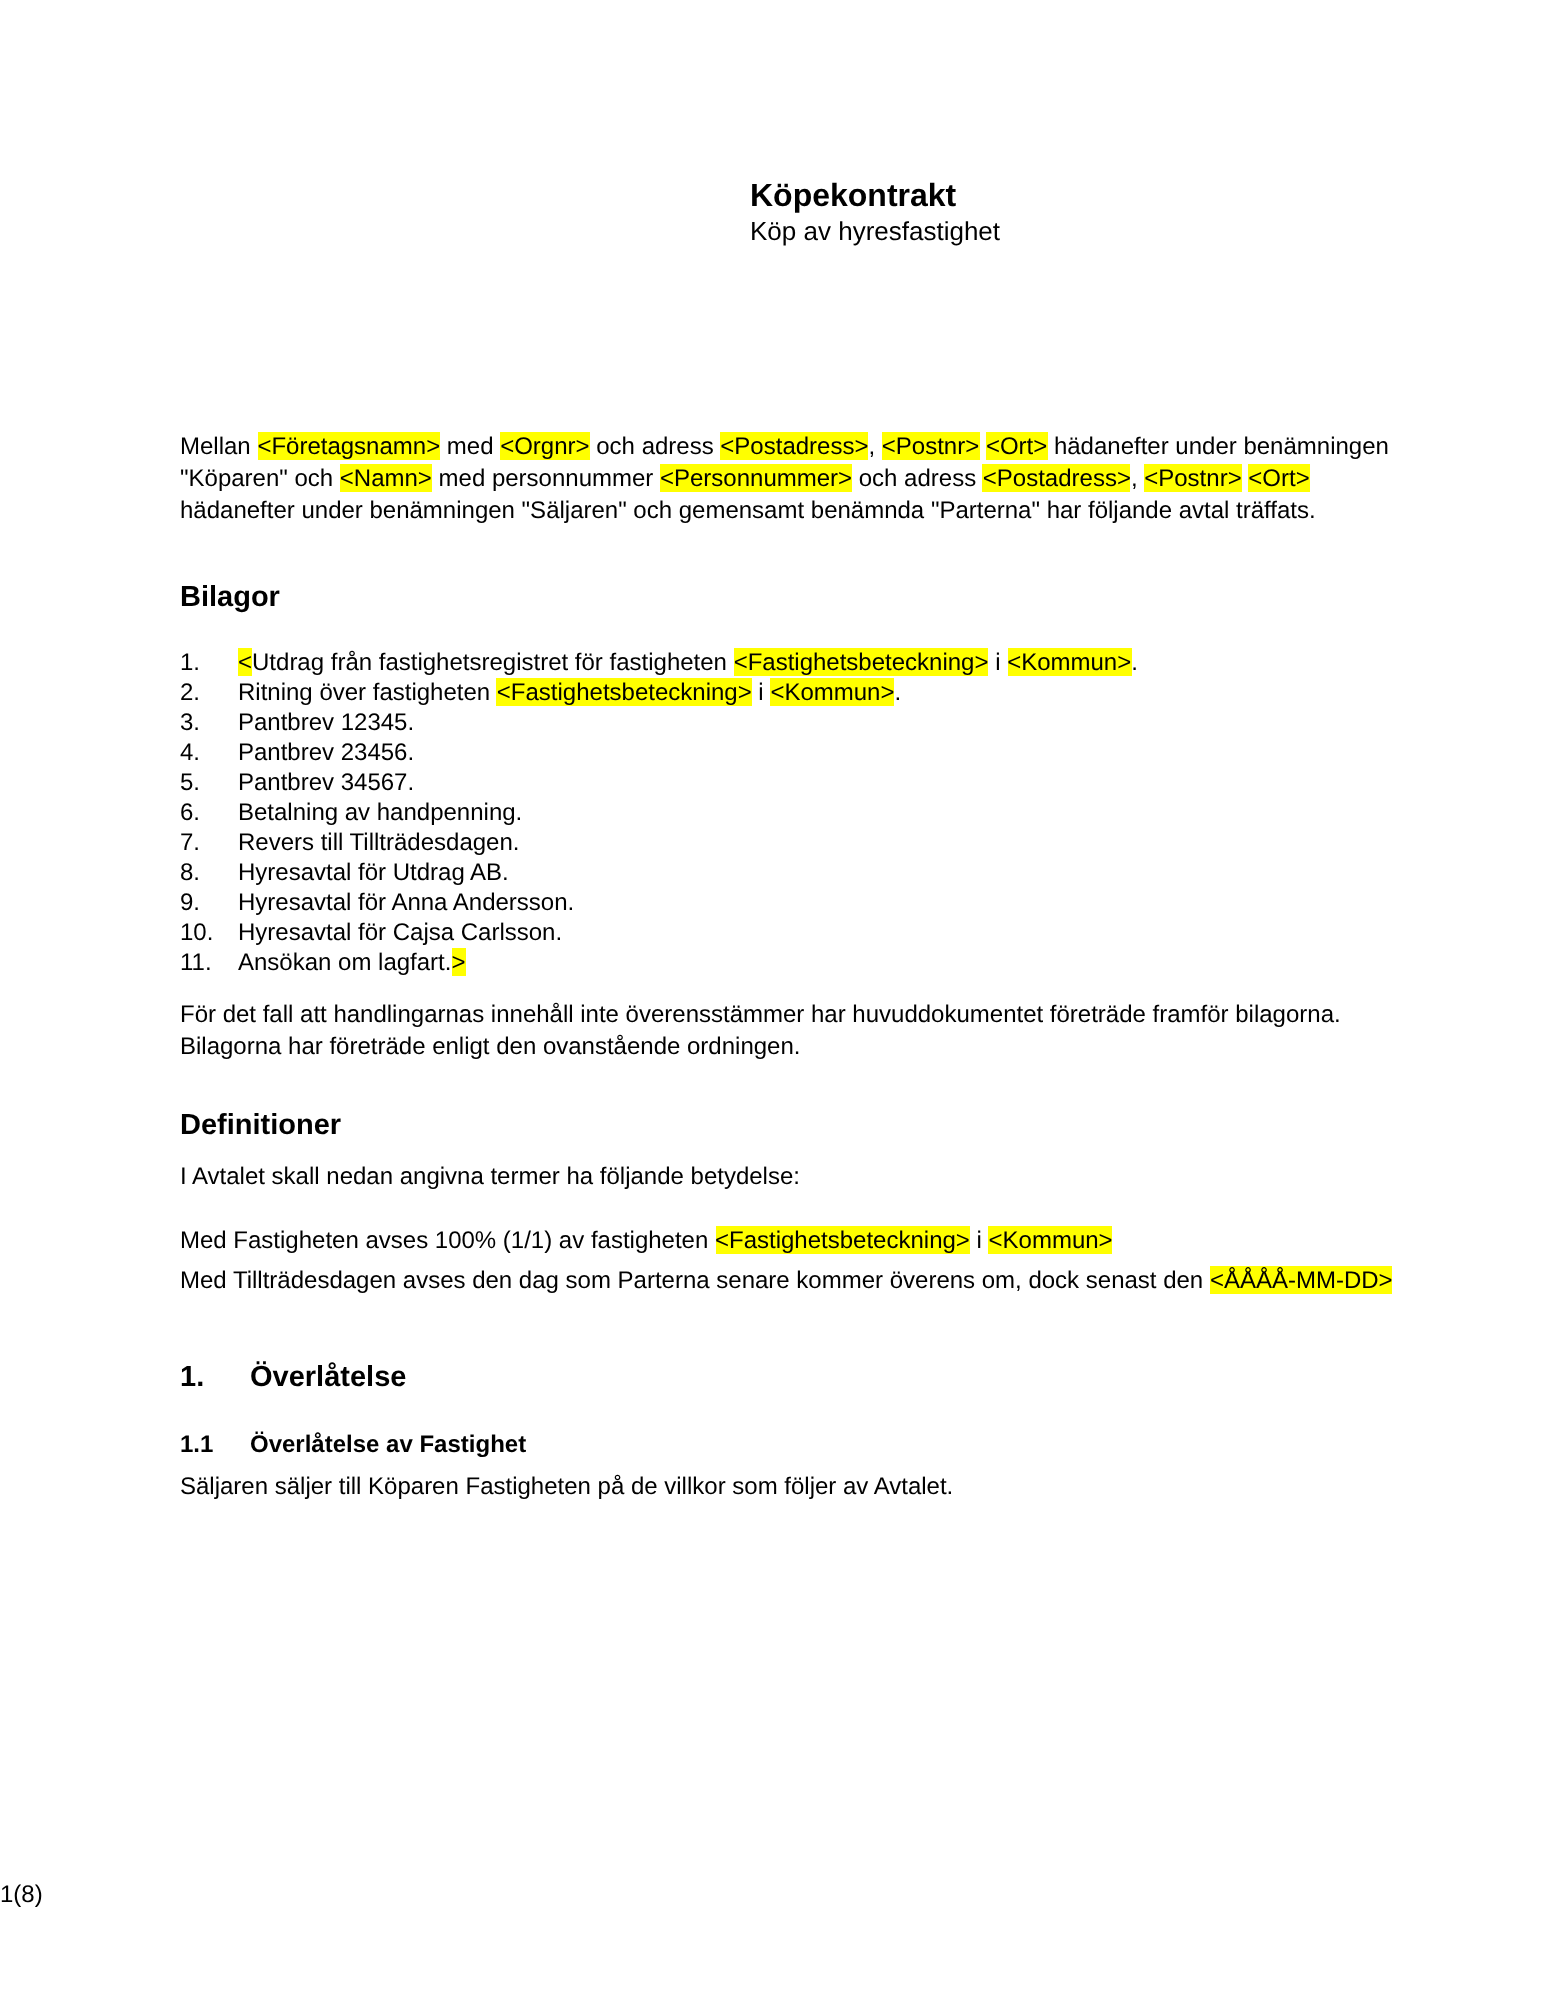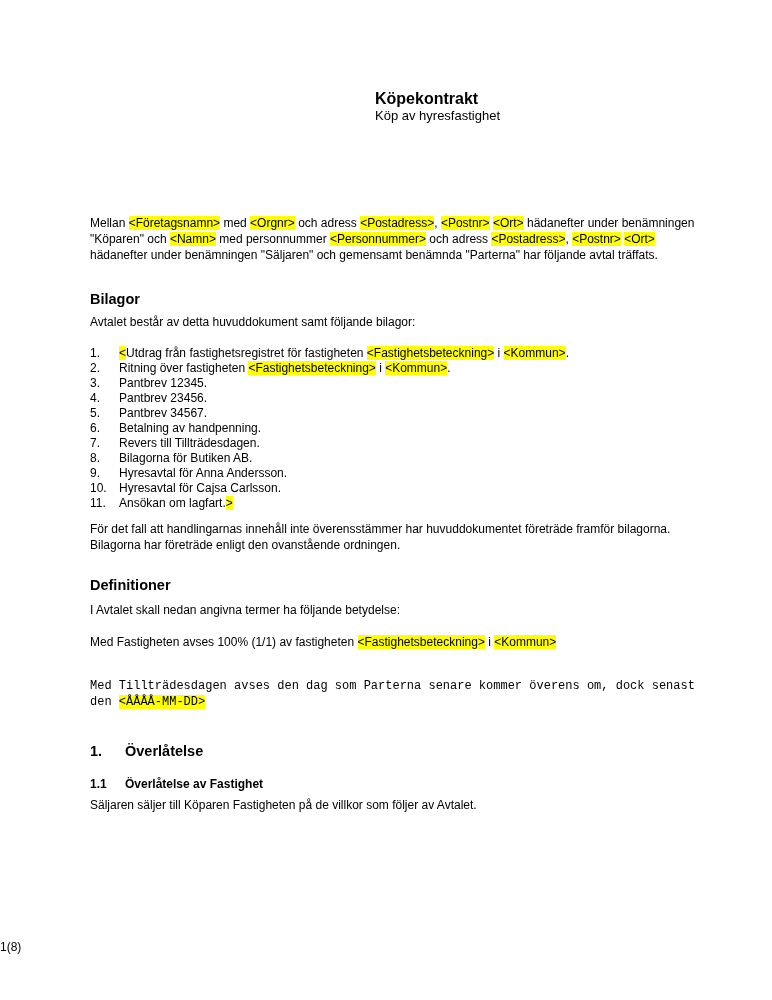--- a/index.html
+++ b/index.html
@@ -30,21 +30,21 @@
 
   .list { margin-top: 16px; font-size: 12px; line-height: 15px; }
   .list .li { white-space: nowrap; }
   .list .num { display: inline-block; width: 29px; }
 
   .precedence { margin-top: 10px; }
   .sec-definitioner { margin-top: 24px; }
   .lead-definitioner { margin-top: 8px; }
   .term-1 { margin-top: 16px; }
   .term-2 { margin-top: 16px; }
-  .term-3 { margin-top: 28px; font-family: Liberation Mono, monospace; }
+  .term-3 { margin-top: 4px; }
 
   .h-num { margin-top: 32px; font-size: 14.5px; font-weight: bold; line-height: 18px; }
   .h-num .num { display: inline-block; width: 35px; }
   .h-sub { margin-top: 17px; font-size: 12px; font-weight: bold; line-height: 15px; }
   .h-sub .num { display: inline-block; width: 35px; }
   .sub-body { margin-top: 5px; }
 
   .hl { background: var(--hl); }
   .b { font-weight: bold; }
 
@@ -60,31 +60,30 @@
 <div class="page">
 
   <div class="title-block">
     <div class="doc-title">Köpekontrakt</div>
     <div class="doc-subtitle">Köp av hyresfastighet</div>
   </div>
 
   <p class="body intro"><span>Mellan </span><span class="hl">&lt;Företagsnamn&gt;</span><span> med </span><span class="hl">&lt;Orgnr&gt;</span><span> och adress </span><span class="hl">&lt;Postadress&gt;</span><span>, </span><span class="hl">&lt;Postnr&gt;</span><span> </span><span class="hl">&lt;Ort&gt;</span><span> hädanefter under benämningen "Köparen" och </span><span class="hl">&lt;Namn&gt;</span><span> med personnummer </span><span class="hl">&lt;Personnummer&gt;</span><span> och adress </span><span class="hl">&lt;Postadress&gt;</span><span>, </span><span class="hl">&lt;Postnr&gt;</span><span> </span><span class="hl">&lt;Ort&gt;</span><span> hädanefter under benämningen "Säljaren" och gemensamt benämnda "Parterna" har följande avtal träffats.</span></p>
 
   <h2 class="sec sec-bilagor">Bilagor</h2>
-  <p class="lead lead-bilagor">Avtalet består av detta huvuddokument samt följande bilagor:</p>
 
   <div class="list">
       <div class="li"><span class="num">1.</span><span><span class="hl">&lt;</span><span>Utdrag från fastighetsregistret för fastigheten </span><span class="hl">&lt;Fastighetsbeteckning&gt;</span><span> i </span><span class="hl">&lt;Kommun&gt;</span><span>.</span></span></div>
       <div class="li"><span class="num">2.</span><span><span>Ritning över fastigheten </span><span class="hl">&lt;Fastighetsbeteckning&gt;</span><span> i </span><span class="hl">&lt;Kommun&gt;</span><span>.</span></span></div>
       <div class="li"><span class="num">3.</span><span><span>Pantbrev 12345.</span></span></div>
       <div class="li"><span class="num">4.</span><span><span>Pantbrev 23456.</span></span></div>
       <div class="li"><span class="num">5.</span><span><span>Pantbrev 34567.</span></span></div>
       <div class="li"><span class="num">6.</span><span><span>Betalning av handpenning.</span></span></div>
       <div class="li"><span class="num">7.</span><span><span>Revers till Tillträdesdagen.</span></span></div>
-      <div class="li"><span class="num">8.</span><span><span>Bilagorna för Butiken AB.</span></span></div>
+      <div class="li"><span class="num">8.</span><span><span>Hyresavtal för Utdrag AB.</span></span></div>
       <div class="li"><span class="num">9.</span><span><span>Hyresavtal för Anna Andersson.</span></span></div>
       <div class="li"><span class="num">10.</span><span><span>Hyresavtal för Cajsa Carlsson.</span></span></div>
       <div class="li"><span class="num">11.</span><span><span>Ansökan om lagfart.</span><span class="hl">&gt;</span></span></div>
     </div>
 
   <p class="body precedence">För det fall att handlingarnas innehåll inte överensstämmer har huvuddokumentet företräde framför bilagorna. Bilagorna har företräde enligt den ovanstående ordningen.</p>
 
   <h2 class="sec sec-definitioner">Definitioner</h2>
   <p class="lead lead-definitioner">I Avtalet skall nedan angivna termer ha följande betydelse:</p>
 

